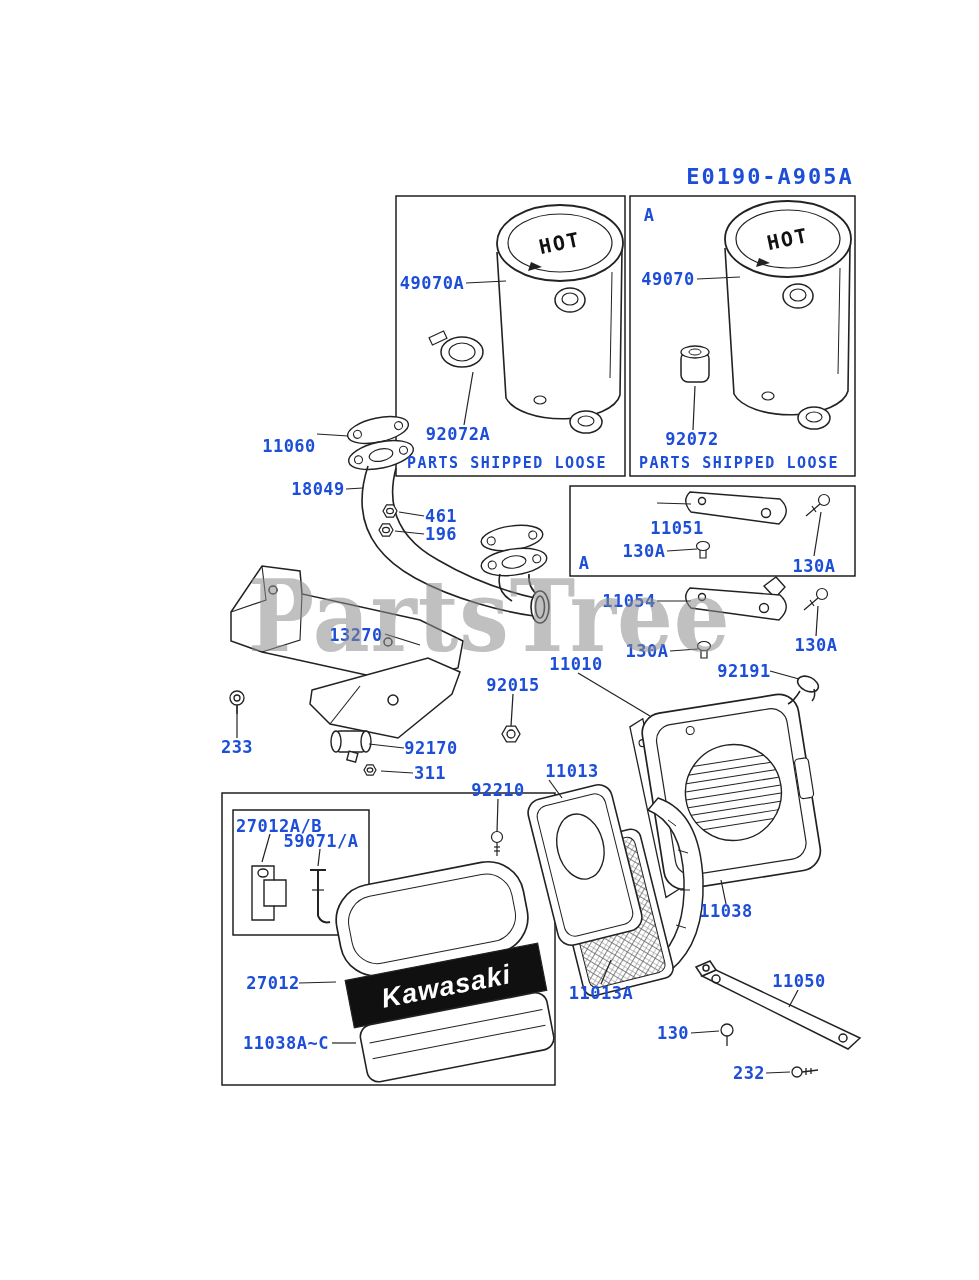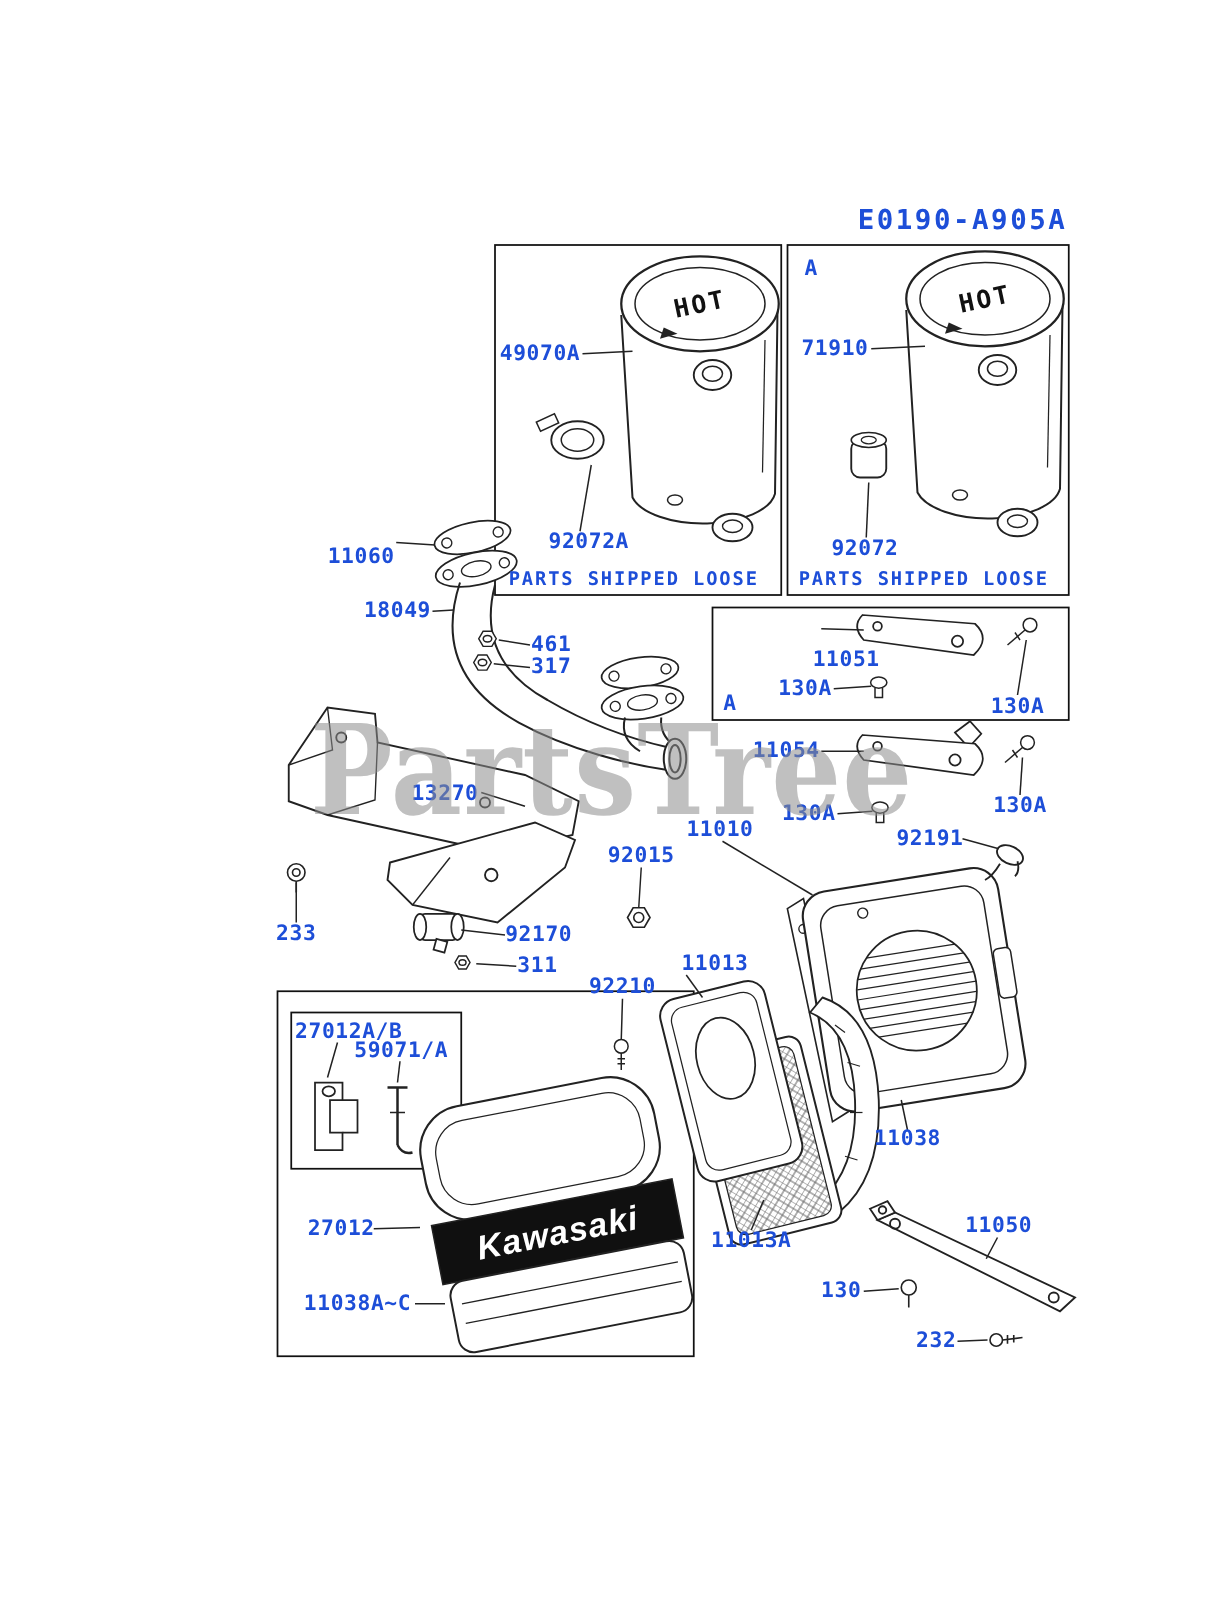--- a/index.html
+++ b/index.html
@@ -306,31 +306,31 @@
         <line x1="798" y1="990" x2="789" y2="1007"></line>
         <line x1="691" y1="1033" x2="719" y2="1031"></line>
         <line x1="766" y1="1073" x2="790" y2="1072"></line>
         <line x1="332" y1="1043" x2="356" y2="1043"></line>
       </g>
   </svg>
 
   <div class="labels-layer">
       <div class="part-label lg" style="left: 770px; top: 177px;">E0190-A905A</div>
       <div class="part-label" style="left: 432px; top: 283px;">49070A</div>
-      <div class="part-label" style="left: 668px; top: 279px;">71910</div>
-      <div class="part-label" style="left: 458px; top: 434px; margin-left: 13px;">92072A</div>
+      <div class="part-label" style="left: 668px; top: 279px;">49070</div>
+      <div class="part-label" style="left: 458px; top: 434px;">92072A</div>
       <div class="part-label" style="left: 692px; top: 439px;">92072</div>
       <div class="part-label sm" style="left: 507px; top: 463px;">PARTS SHIPPED LOOSE</div>
       <div class="part-label sm" style="left: 739px; top: 463px;">PARTS SHIPPED LOOSE</div>
       <div class="part-label" style="left: 649px; top: 215px;">A</div>
       <div class="part-label" style="left: 584px; top: 563px;">A</div>
       <div class="part-label" style="left: 289px; top: 434px; margin-top: 12px;">11060</div>
       <div class="part-label" style="left: 318px; top: 489px;">18049</div>
       <div class="part-label" style="left: 441px; top: 516px;">461</div>
-      <div class="part-label" style="left: 441px; top: 534px;">317</div>
+      <div class="part-label" style="left: 441px; top: 534px;">196</div>
       <div class="part-label" style="left: 629px; top: 528px; margin-left: 48px;">11051</div>
       <div class="part-label" style="left: 644px; top: 551px;">130A</div>
       <div class="part-label" style="left: 814px; top: 566px;">130A</div>
       <div class="part-label" style="left: 629px; top: 601px;">11054</div>
       <div class="part-label" style="left: 647px; top: 651px;">130A</div>
       <div class="part-label" style="left: 816px; top: 645px;">130A</div>
       <div class="part-label" style="left: 356px; top: 635px;">13270</div>
       <div class="part-label" style="left: 576px; top: 664px; text-align: center;">11010</div>
       <div class="part-label" style="left: 744px; top: 671px;">92191</div>
       <div class="part-label" style="left: 513px; top: 685px;">92015</div>

